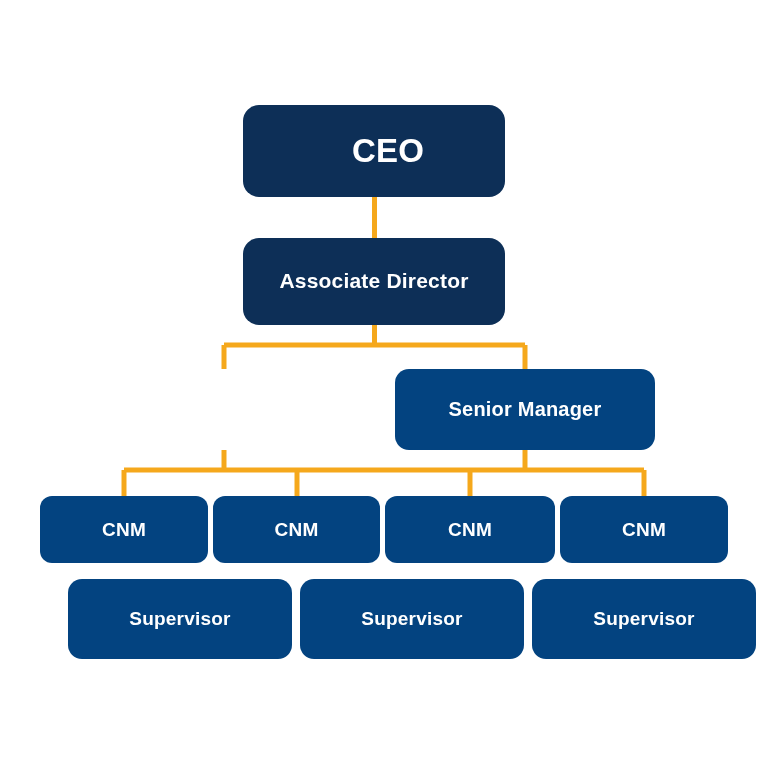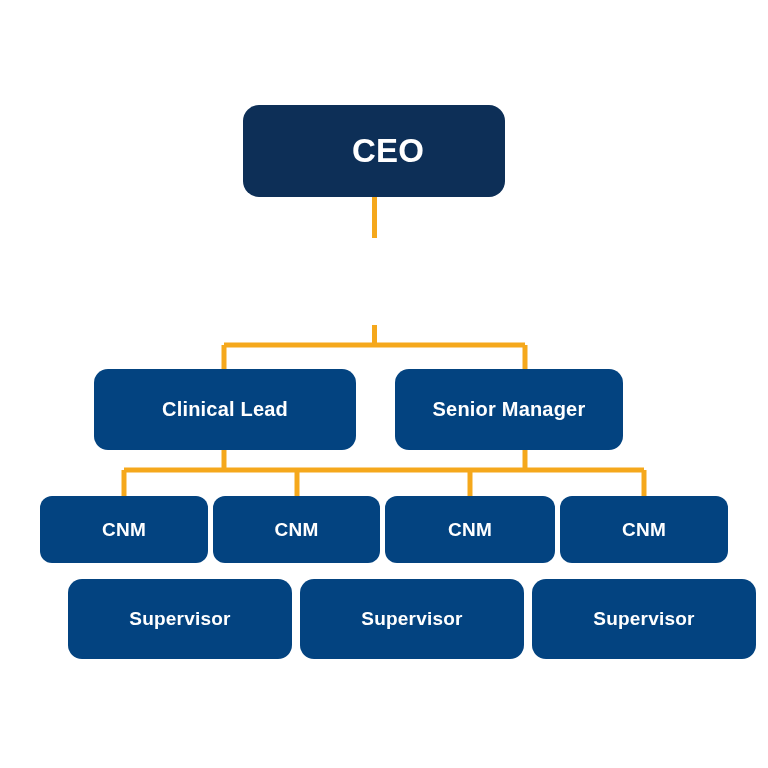--- a/index.html
+++ b/index.html
@@ -64,21 +64,21 @@
   }
   .lvl-assoc .node-label { font-size: 21px; }
   
   .lvl3 {
     top: 369px;
     height: 81px;
     background: #034380;
   }
   .lvl3 .node-label { font-size: 20px; }
   .lvl3-a { left: 94px;  width: 262px; }
-  .lvl3-b { left: 395px; width: 228px; }
+  .lvl3-b { left: 395px; width: 260px; }
   
   .lvl4 {
     top: 496px;
     height: 67px;
     background: #034380;
     border-radius: 12px;
   }
   .lvl4 .node-label { font-size: 19px; }
   .lvl4-a { left: 40px;  width: 168px; }
   .lvl4-b { left: 213px; width: 167px; }
@@ -117,24 +117,24 @@
       <path d="M297,470 L297,496"></path>
       <path d="M470,470 L470,496"></path>
       <path d="M644,470 L644,496"></path>
     </g>
   </svg>
 
   <div class="node lvl-ceo">
     <span class="node-label">CEO</span>
   </div>
 
+  <div class="node lvl-assoc">
+    <span class="node-label">Associate Director</span>
+  </div>
 
-  <div class="node lvl3 lvl3-a">
-    <span class="node-label">Clinical Lead</span>
-  </div>
   <div class="node lvl3 lvl3-b">
     <span class="node-label">Senior Manager</span>
   </div>
 
   <div class="node lvl4 lvl4-a">
     <span class="node-label">CNM</span>
   </div>
   <div class="node lvl4 lvl4-b">
     <span class="node-label">CNM</span>
   </div>

